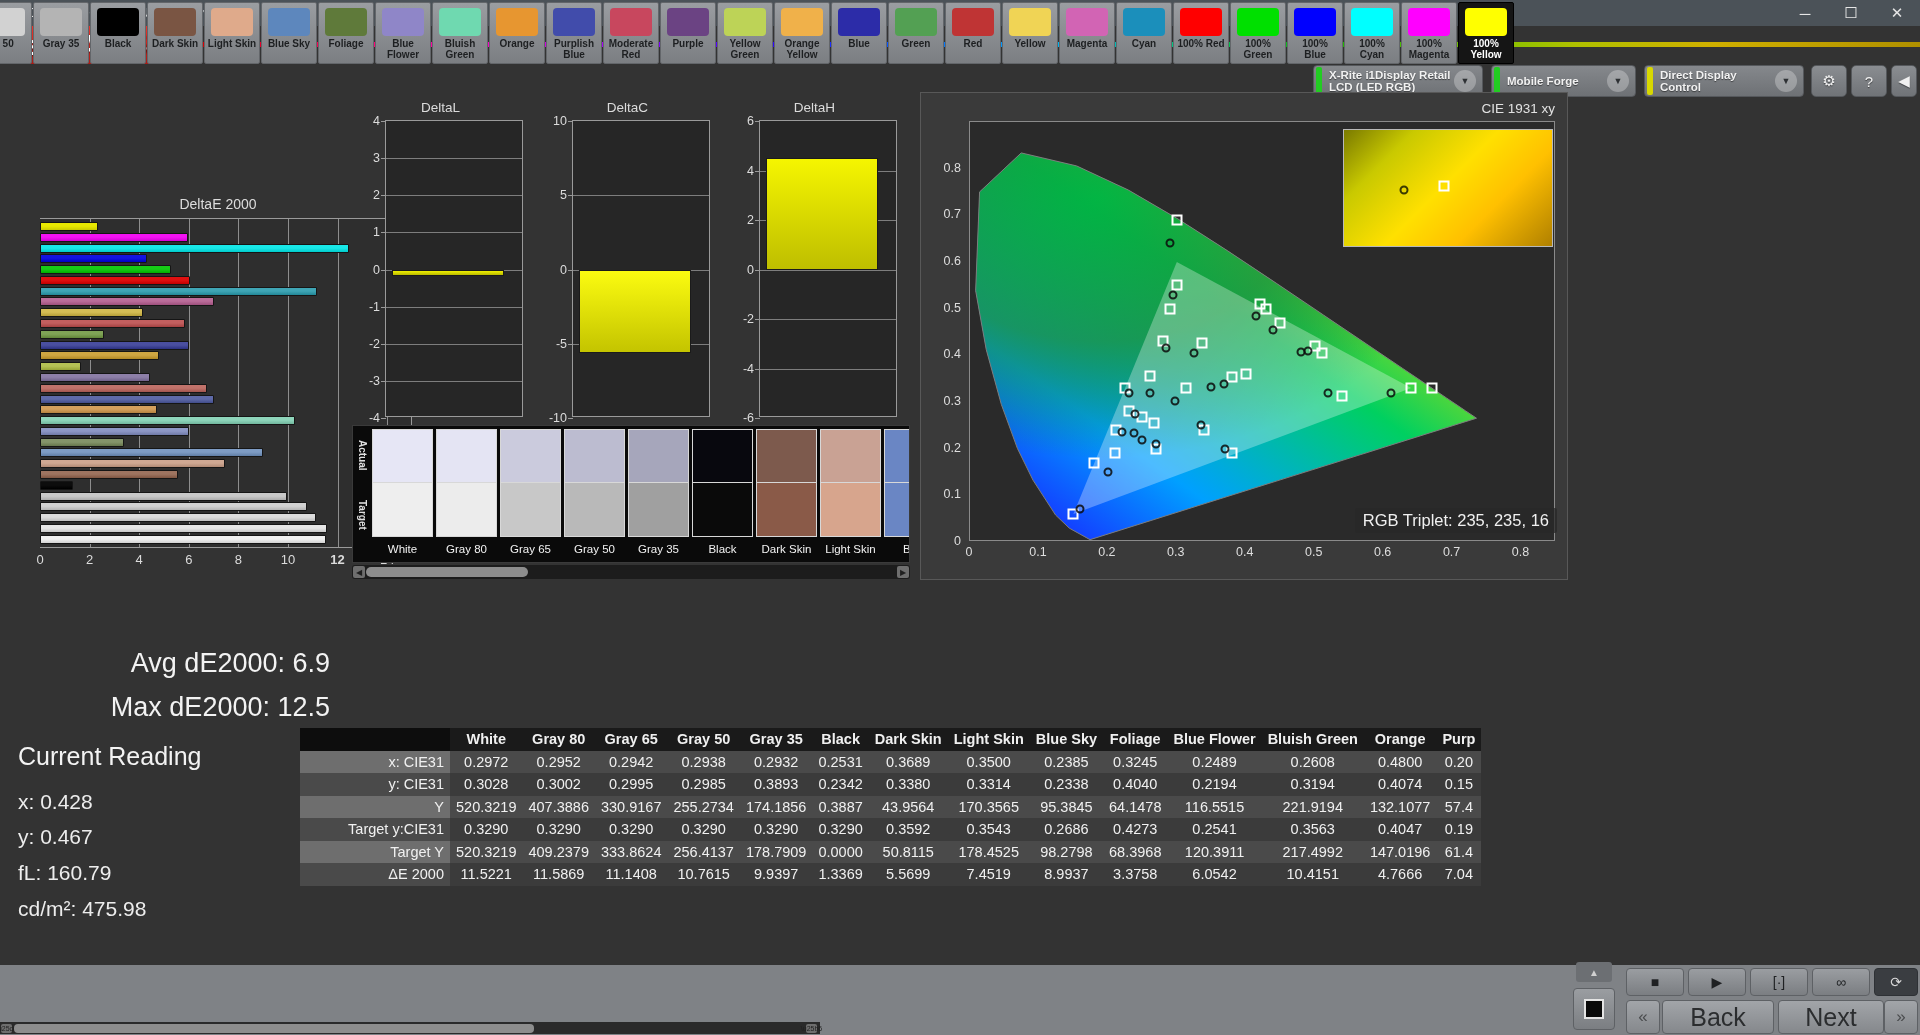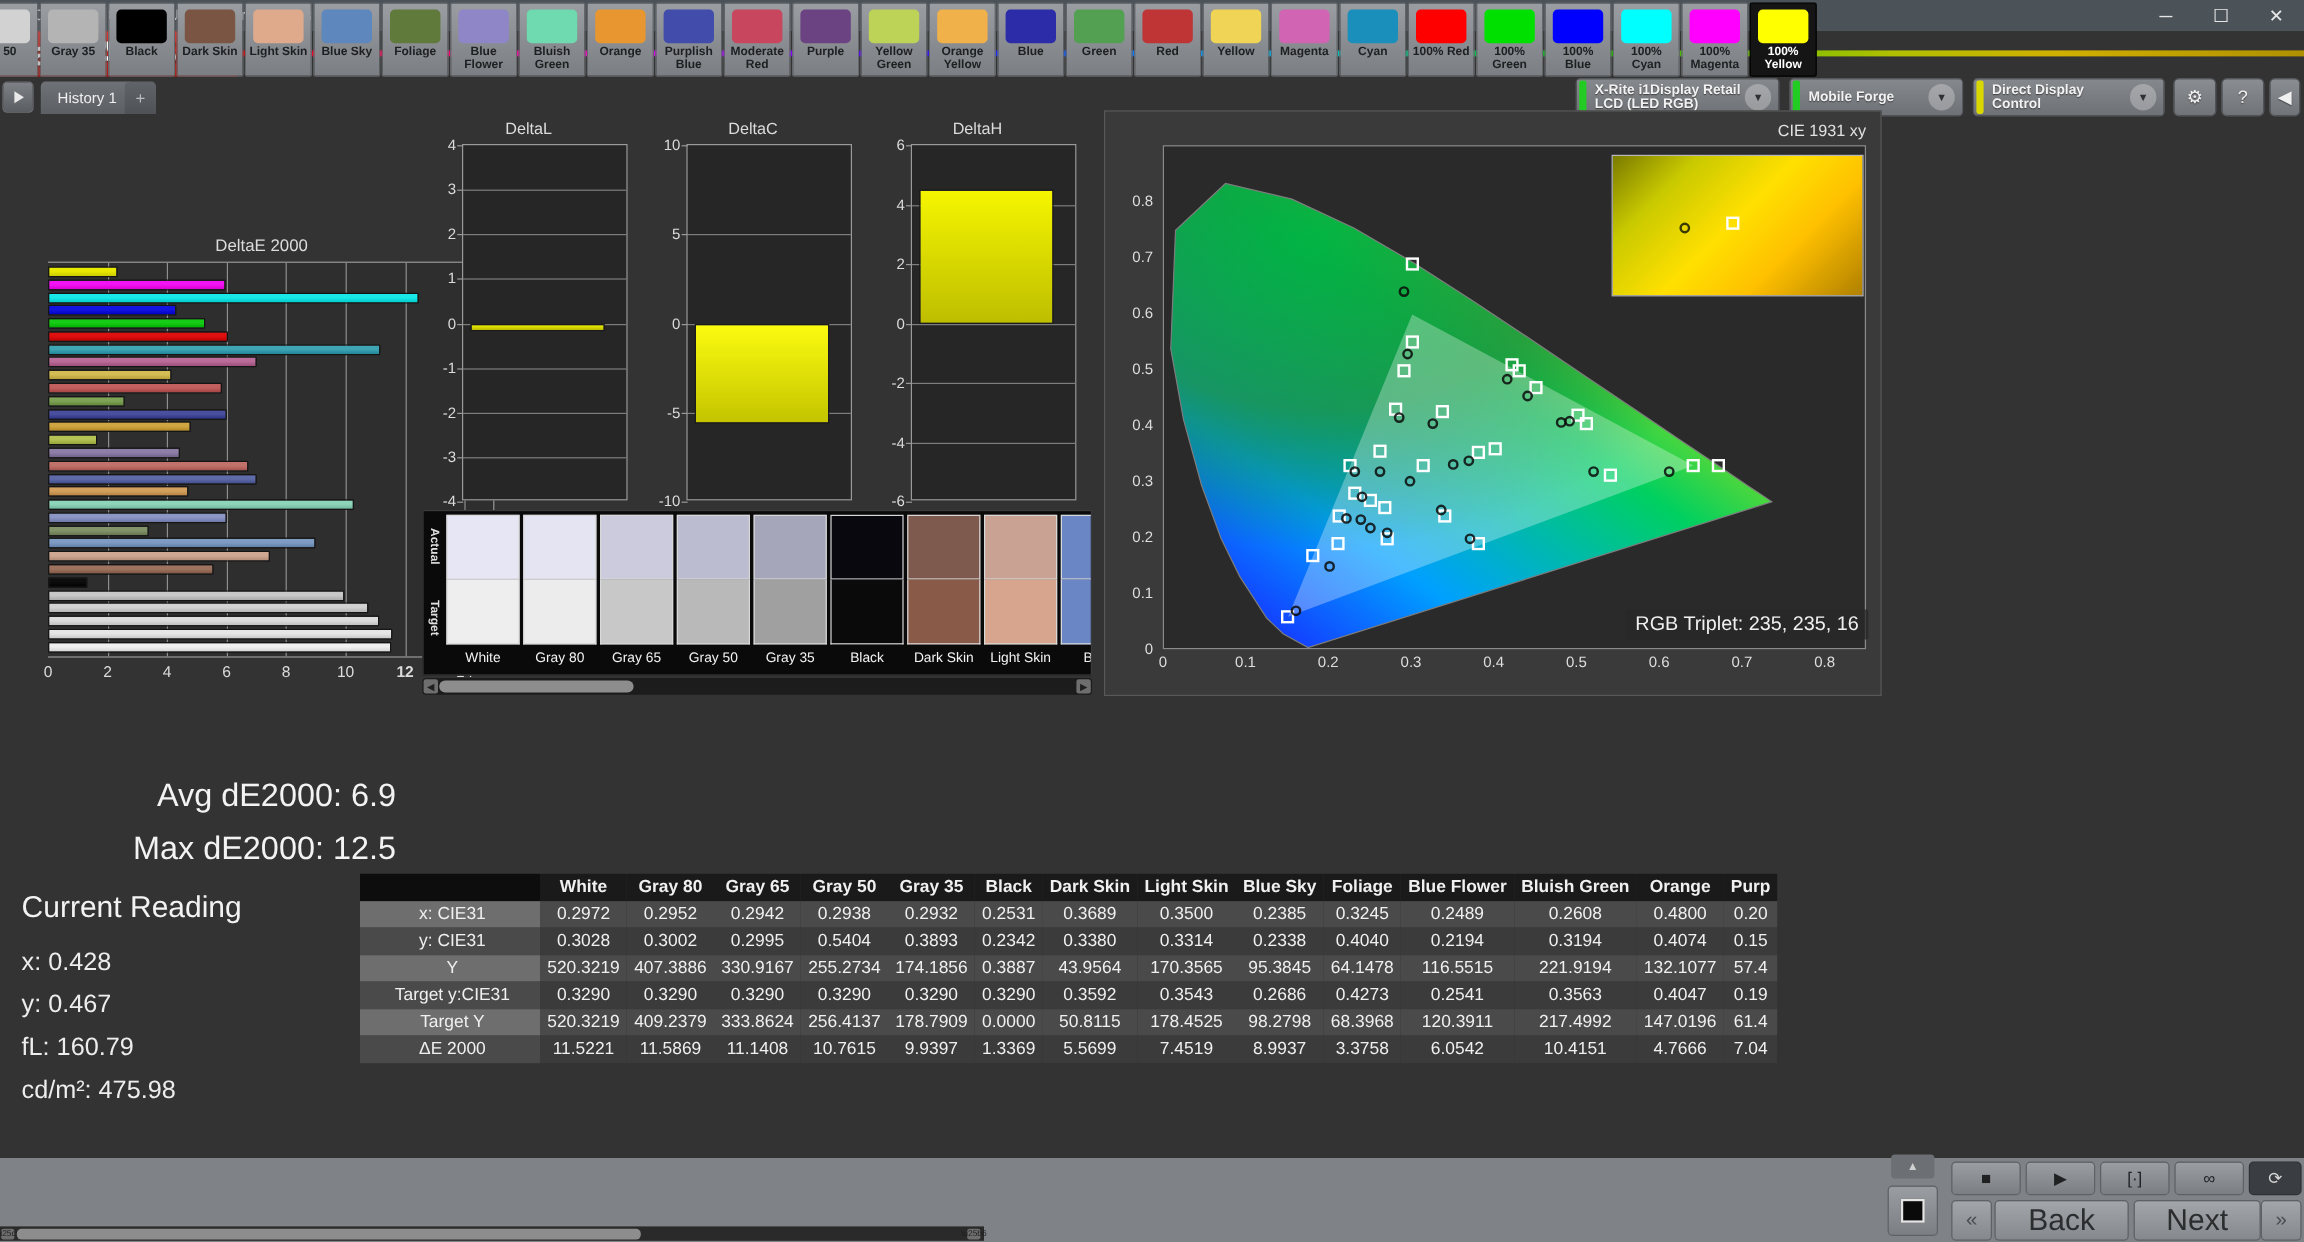--- a/index.html
+++ b/index.html
@@ -138,21 +138,21 @@
   .mk-ci{position:absolute;width:9px;height:9px;border-radius:50%;border:2px solid rgba(10,10,10,.85);
     transform:translate(-50%,-50%);}
 
   
   .tbl{position:absolute;left:300px;top:728px;width:1620px;height:162px;overflow:hidden;}
   table{border-collapse:collapse;table-layout:fixed;}
   th,td{font-size:14.5px;color:#f0f0f0;height:22.5px;padding:0 6px;white-space:nowrap;}
   thead th{background:#1a1a1a;font-weight:bold;text-align:center;}
   thead th.rh{background:#0d0d0d;}
   tbody td{text-align:center;}
-  tbody td.rh{text-align:center;background:#3f3f3f;font-weight:normal;padding-left:10px;}
+  tbody td.rh{text-align:right;background:#3f3f3f;font-weight:normal;padding-left:10px;}
   tbody tr:nth-child(odd) td{background:#4a4a4a;}
   tbody tr:nth-child(even) td{background:#3b3b3b;}
   tbody tr:nth-child(odd) td.rh{background:#6e6e6e;}
   tbody tr:nth-child(even) td.rh{background:#4a4a4a;}
 
   
   .botbar{position:absolute;left:0;top:965px;width:1920px;height:70px;background:#7f8286;}
   .pat{position:absolute;top:2px;width:56px;height:62px;
     background:linear-gradient(180deg,#9a9da1,#7b7e82);border:1px solid #63666a;border-radius:2px;
     display:flex;flex-direction:column;align-items:center;}
@@ -196,25 +196,20 @@
   </div>
 
   <div class="brandrow">
     <div class="brand">
       <div class="brand-txt">CalMAN 5</div>
       <div class="brand-caret">▼</div>
     </div>
     <div class="spectrum"></div>
   </div>
 
-  <div class="tabrow">
-    <div class="play-btn"></div>
-    <div class="hist-tab">History 1</div>
-    <div class="hist-plus">+</div>
-  </div>
 
   <div class="dd" id="dd-meter">
     <div class="bar" style="background:#22cc22"></div>
     <div class="lbl">
       <div>X-Rite i1Display Retail</div>
         <div>LCD (LED RGB)</div>
     </div>
     <div class="arw">▼</div>
   </div>
   <div class="dd" id="dd-source">
@@ -564,21 +559,21 @@
             <td>0.2489</td>
             <td>0.2608</td>
             <td>0.4800</td>
             <td>0.20</td>
           </tr>
           <tr>
             <td class="rh">y: CIE31</td>
             <td>0.3028</td>
             <td>0.3002</td>
             <td>0.2995</td>
-            <td>0.5404</td>
+            <td>0.2985</td>
             <td>0.3893</td>
             <td>0.2342</td>
             <td>0.3380</td>
             <td>0.3314</td>
             <td>0.2338</td>
             <td>0.4040</td>
             <td>0.2194</td>
             <td>0.3194</td>
             <td>0.4074</td>
             <td>0.15</td>

